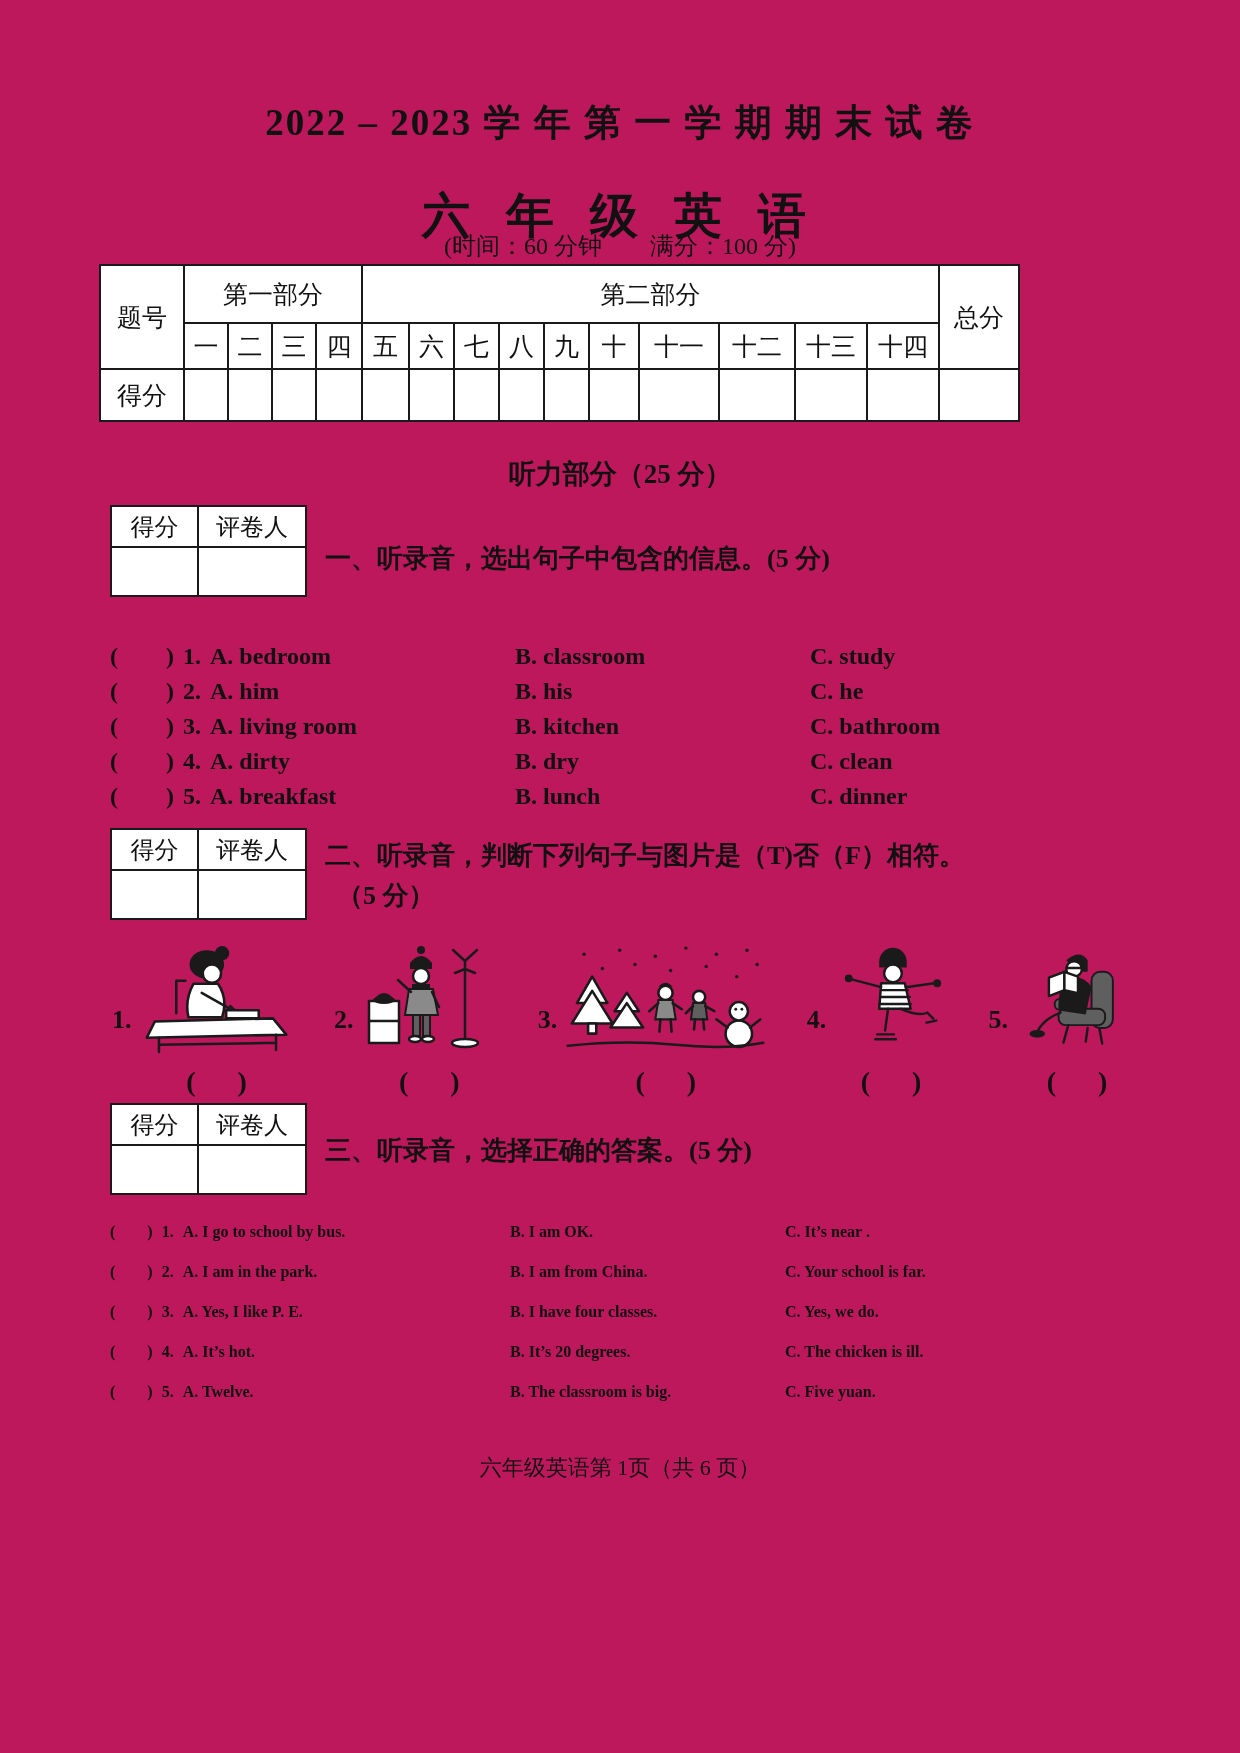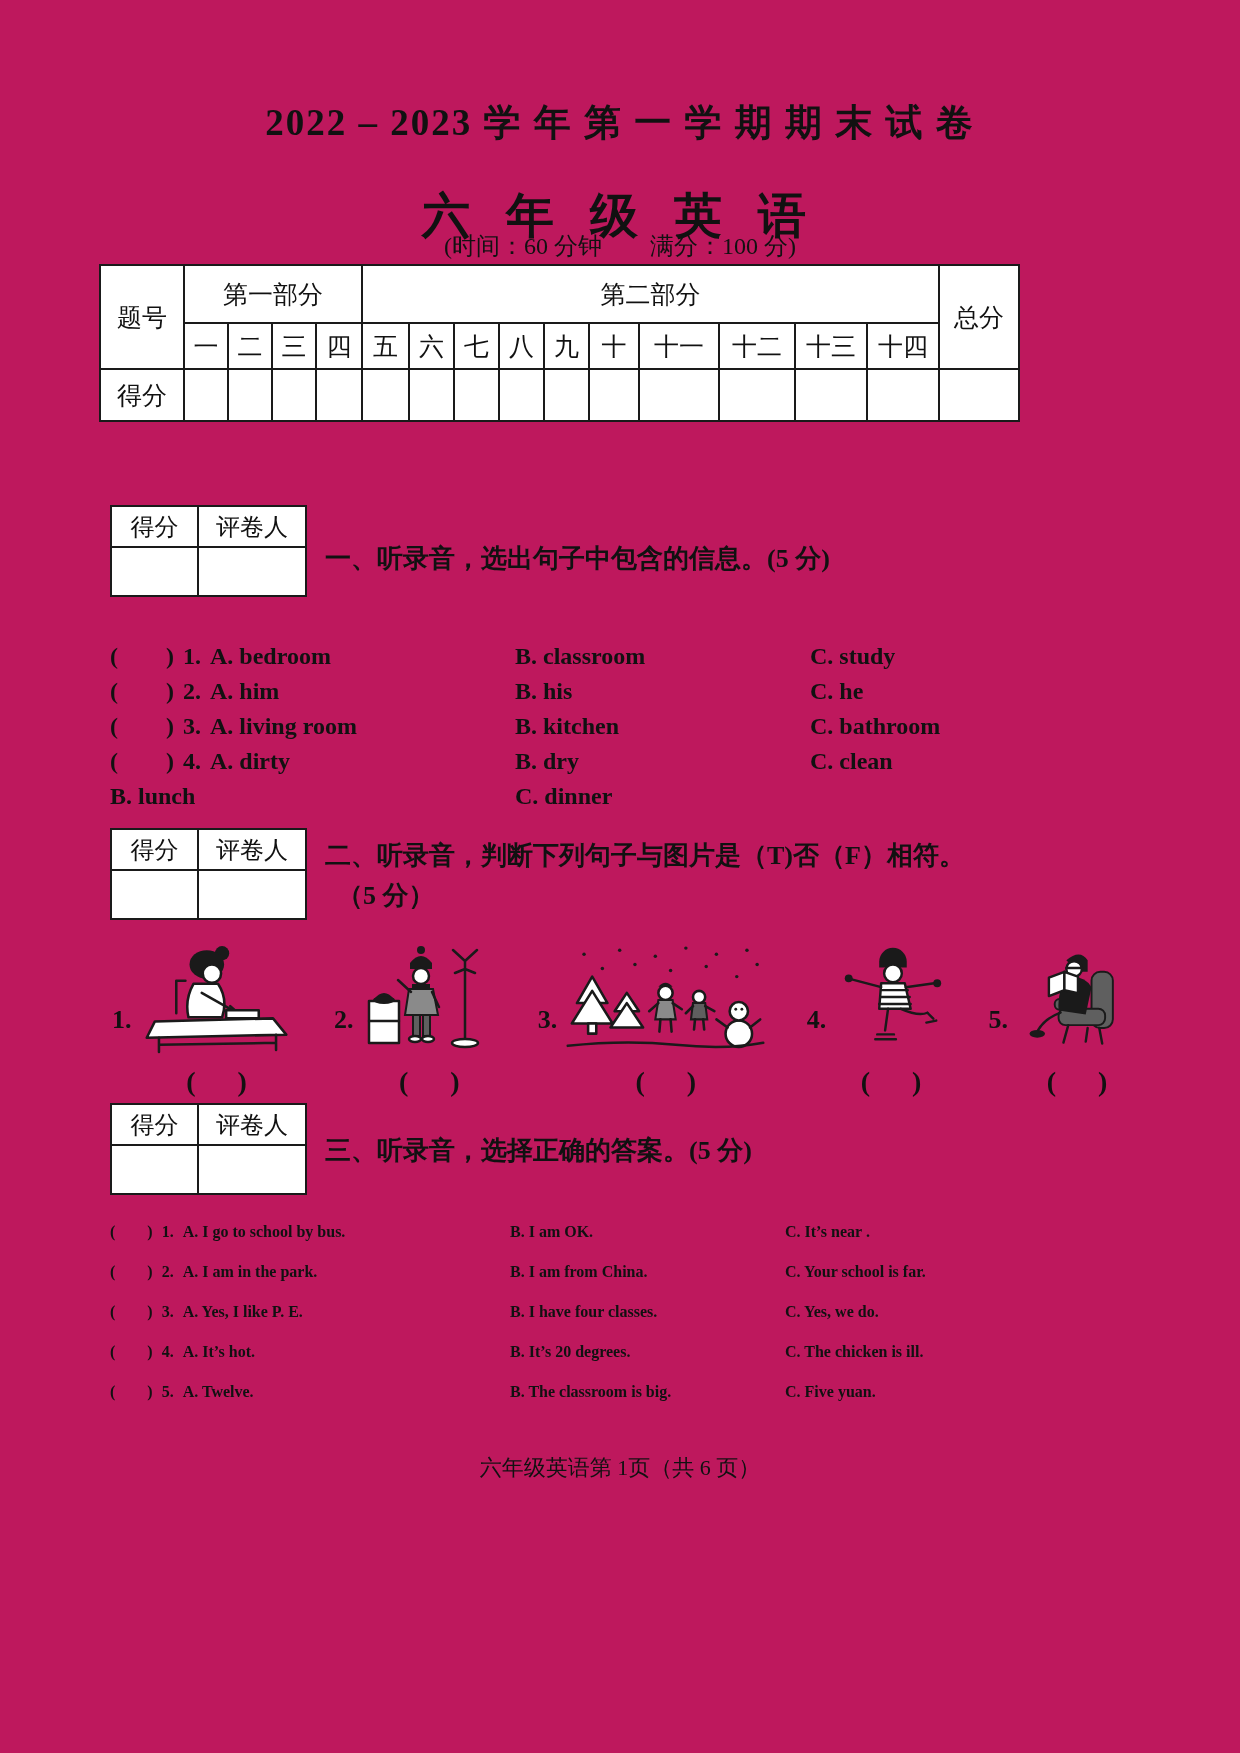--- a/index.html
+++ b/index.html
@@ -119,20 +119,21 @@
           <td></td>
         <td></td>
           <td></td>
         <td></td>
           <td></td>
         <td></td>
       </tr>
     </tbody>
   </table>
 
+  <div class="abs ctr listening">听力部分（25 分）</div>
 
   <table class="score-box box1">
     <tbody>
       <tr class="hr">
         <td class="cb-s">得分</td>
         <td class="cb-g">评卷人</td>
       </tr>
       <tr class="er">
         <td></td>
         <td></td>
@@ -156,20 +157,21 @@
       <div><span class="paren">(        )</span><span class="qn">3.</span><span class="qa">A. living room</span></div>
       <div>B. kitchen</div>
       <div>C. bathroom</div>
     </div>
     <div class="qrow">
       <div><span class="paren">(        )</span><span class="qn">4.</span><span class="qa">A. dirty</span></div>
       <div>B. dry</div>
       <div>C. clean</div>
     </div>
     <div class="qrow">
+      <div><span class="paren">(        )</span><span class="qn">5.</span><span class="qa">A. breakfast</span></div>
       <div>B. lunch</div>
       <div>C. dinner</div>
     </div>
   </div>
 
   <table class="score-box box2">
     <tbody>
       <tr class="hr">
         <td class="cb-s">得分</td>
         <td class="cb-g">评卷人</td>

